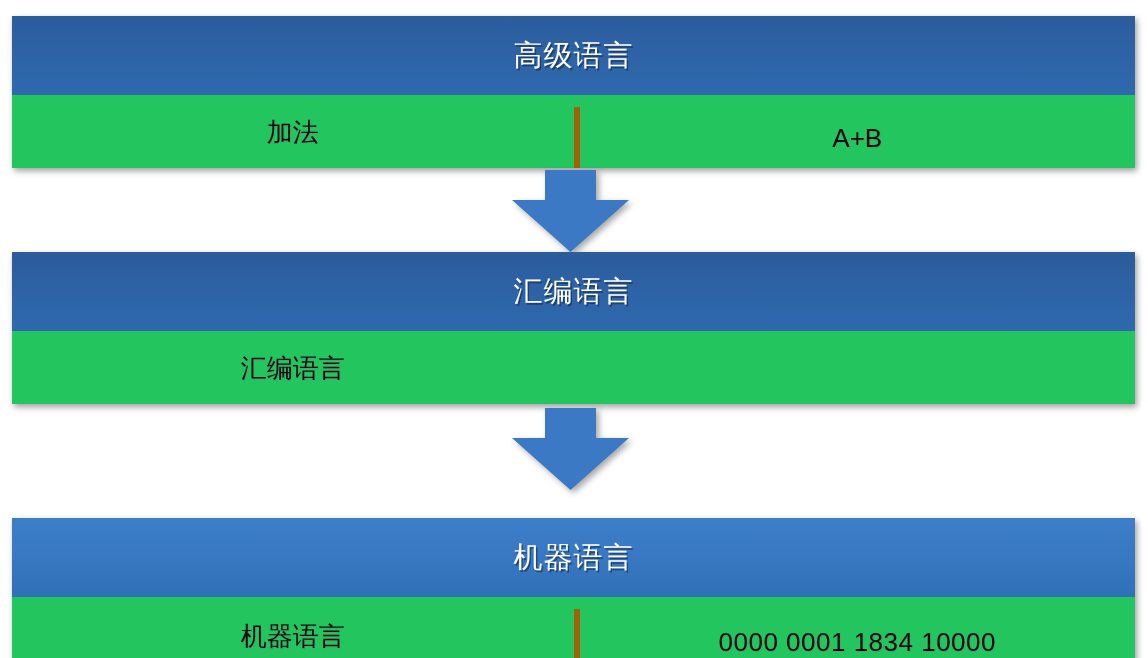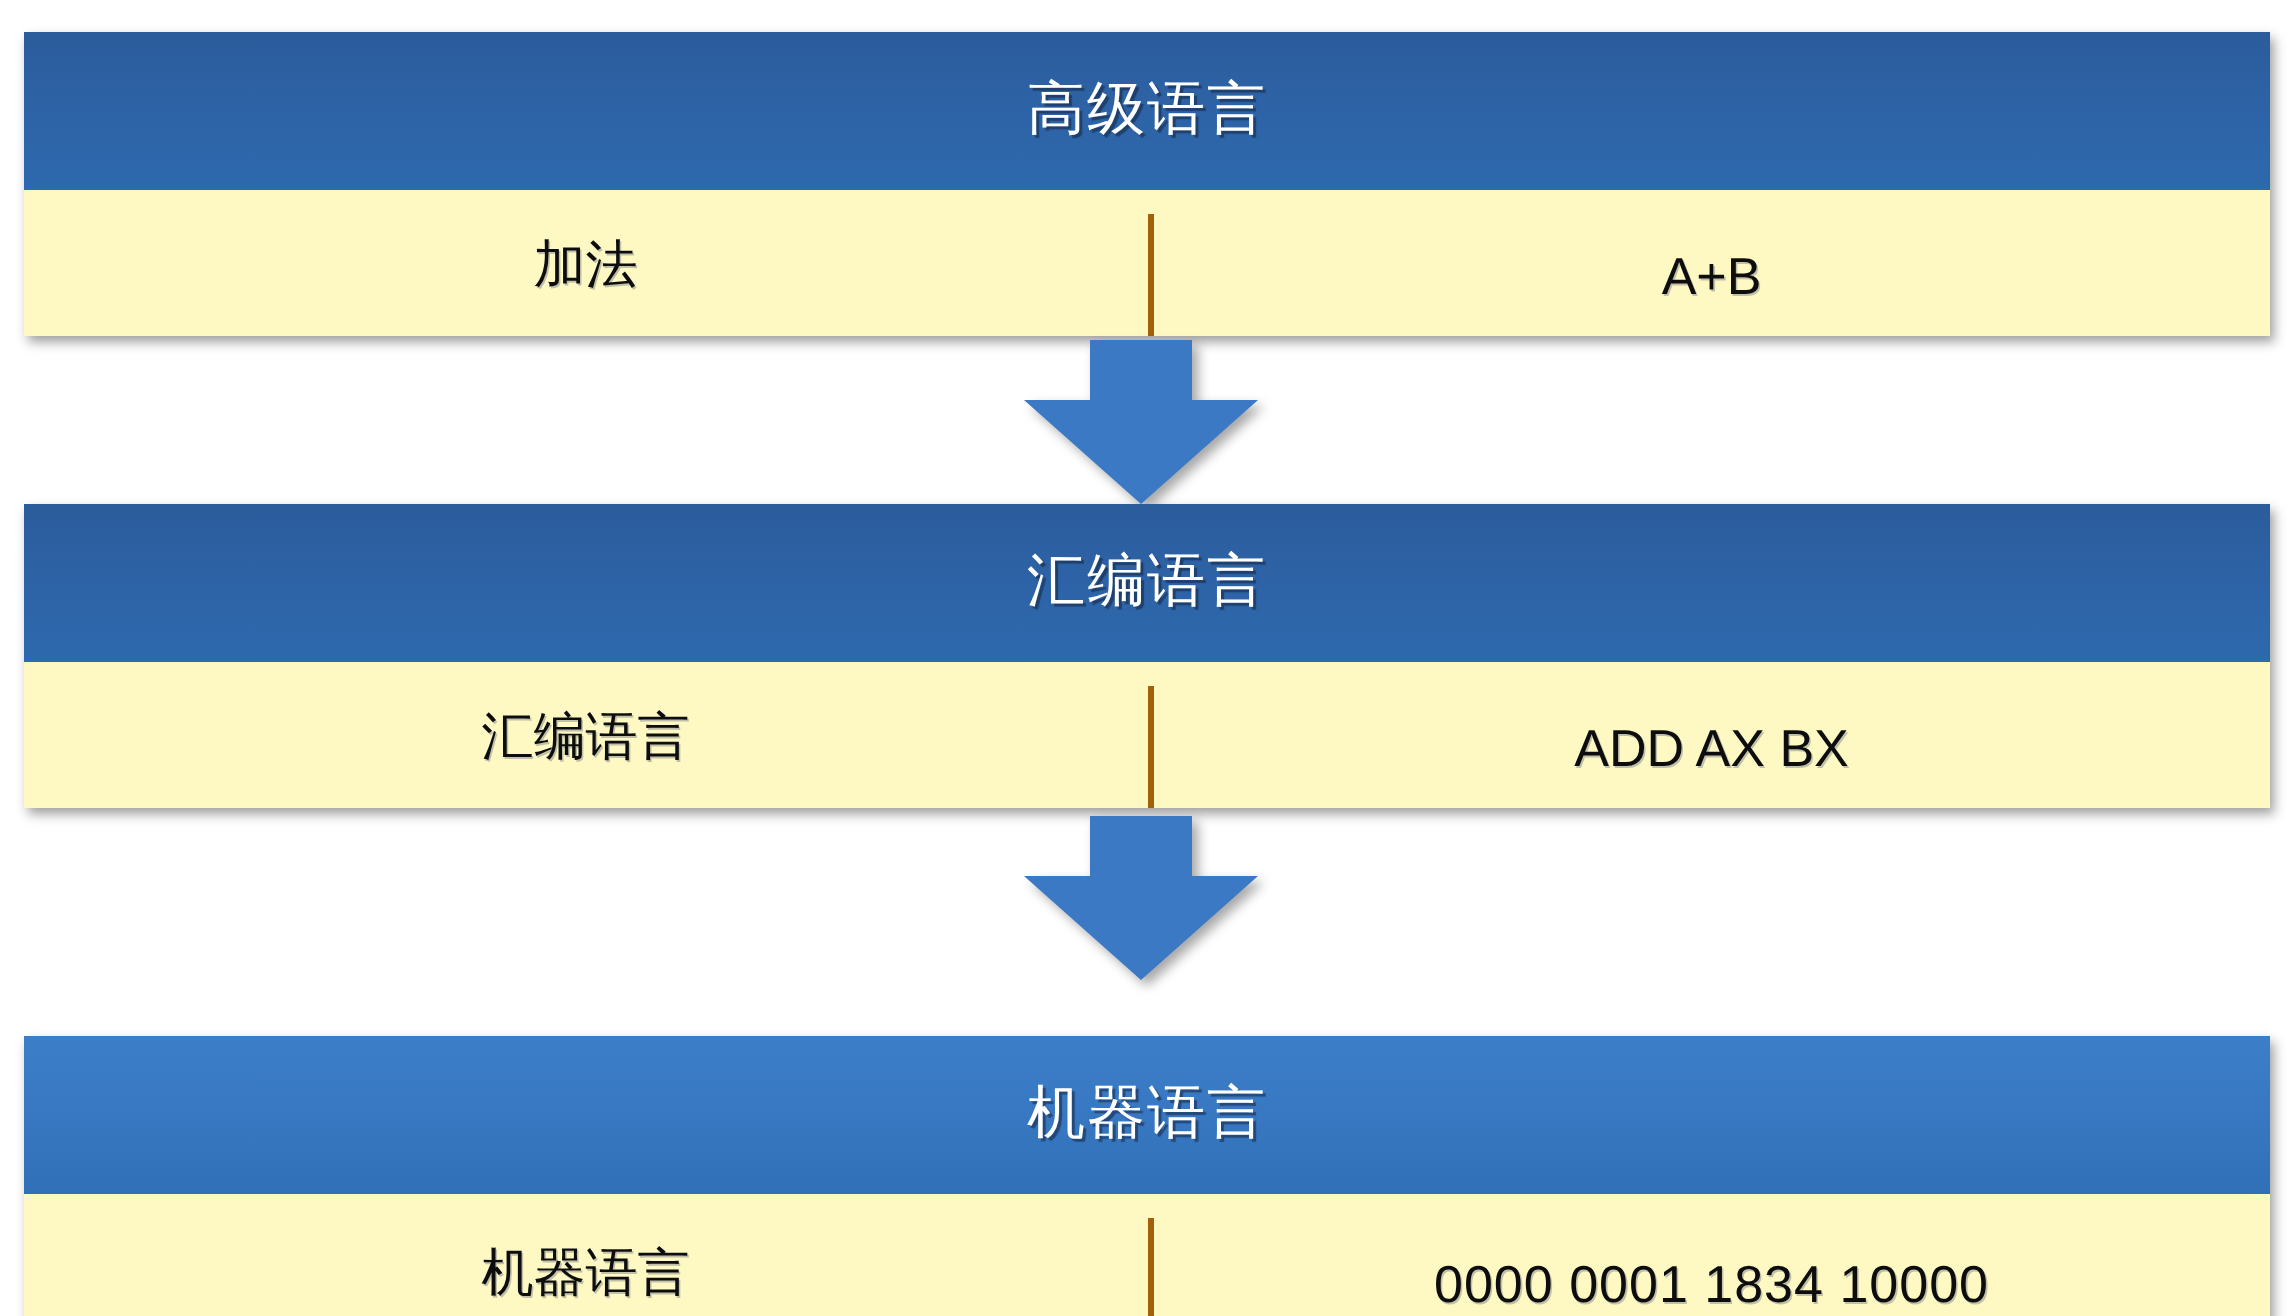--- a/index.html
+++ b/index.html
@@ -50,36 +50,36 @@
     color: #ffffff;
     font-size: 29px;
     line-height: 1;
     letter-spacing: 1px;
     text-shadow: 1.5px 1.5px 0.5px rgba(20,35,60,0.55);
     white-space: nowrap;
   }
 
   .stage-body {
     display: flex;
-    background: #fef9c3;
+    background: #22c55e;
     height: 73px;
     box-sizing: border-box;
   }
   .stage-body.tall { height: 78px; }
 
   .cell {
     flex: 0 0 50%;
     display: flex;
     align-items: center;
     justify-content: center;
     box-sizing: border-box;
     position: relative;
   }
   .cell-right {
-    border-left: 3px solid #a16207;
+    border-left: 6px solid #a16207;
     margin-top: 12px;
   }
 
   .cell-text {
     color: #0d0d0d;
     font-size: 26px;
     line-height: 1;
     white-space: nowrap;
     text-shadow: 0.8px 0.8px 0px rgba(120,125,140,0.45);
   }
@@ -130,23 +130,20 @@
   </div>
 
   <div class="stage" id="stage-2">
     <div class="stage-header dark">
       <span class="stage-title">汇编语言</span>
     </div>
     <div class="stage-body">
       <div class="cell cell-left">
         <span class="cell-text">汇编语言</span>
       </div>
-      <div class="cell cell-right">
-        <span class="cell-text">ADD AX BX</span>
-      </div>
     </div>
   </div>
 
   <div class="arrow" id="arrow-2">
     <svg viewBox="0 0 117 82" preserveAspectRatio="none" aria-hidden="true">
       <polygon points="33,0 84,0 84,30 117,30 58.5,82 0,30 33,30" fill="#3b79c4"></polygon>
     </svg>
   </div>
 
   <div class="stage" id="stage-3">

